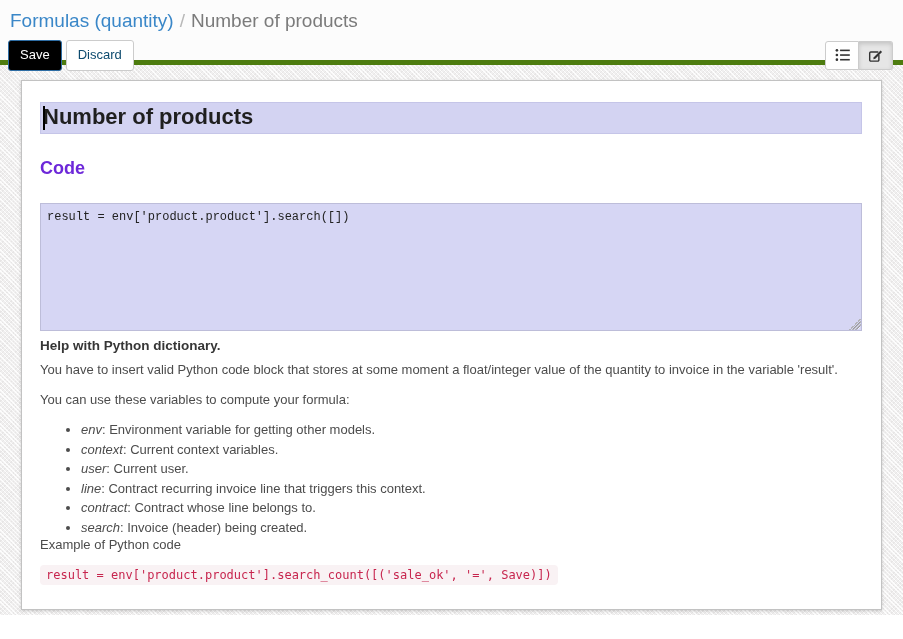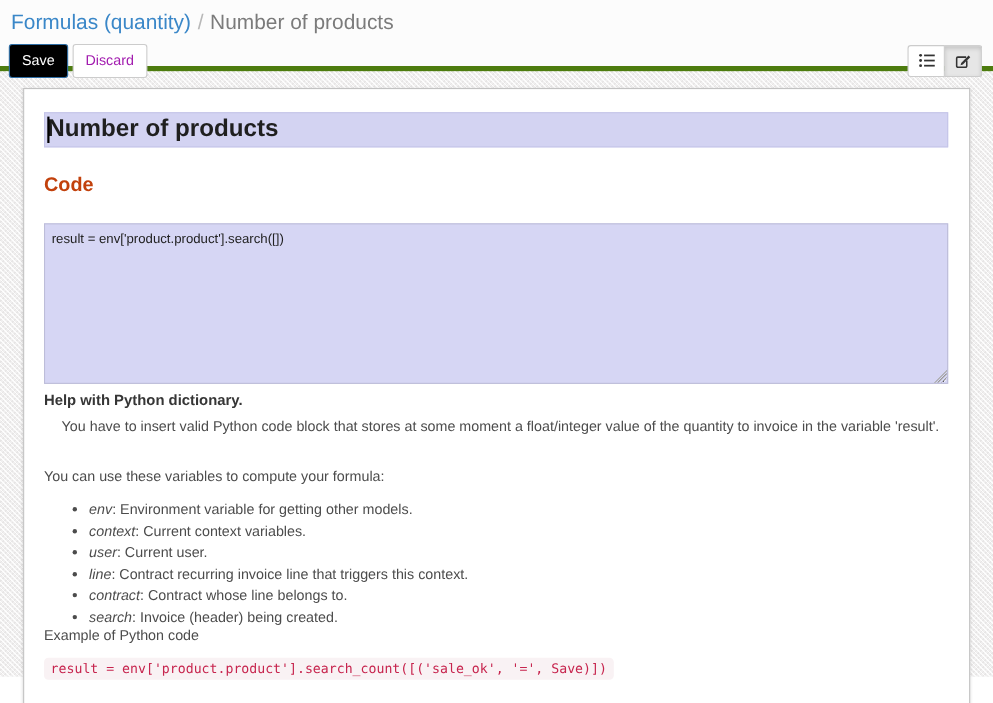--- a/index.html
+++ b/index.html
@@ -29,21 +29,21 @@
 
   .button-bar { display: flex; align-items: center; }
   .btn {
     display: inline-block;
     font-size: 13px;
     line-height: 1.45;
     padding: 5px 11px;
     border: 1px solid #ccc;
     border-radius: 3px;
     background: #fff;
-    color: #a21caf;
+    color: #0c4a6e;
     cursor: pointer;
     font-family: inherit;
   }
   .btn-primary {
     background: #000000;
     border-color: #2e6da4;
     color: #fff;
     margin-right: 4px;
   }
   .spacer { flex: 1; }
@@ -102,44 +102,44 @@
     position: absolute;
     left: 3px; top: 4px;
     width: 2px; height: 24px;
     background: #000;
   }
 
   .group-title {
     margin-top: 24px;
     font-size: 18px;
     font-weight: bold;
-    color: #c2410c;
+    color: #6d28d9;
   }
 
   .code-textarea {
     display: block;
     margin-top: 24px;
     width: 100%;
-    height: 146px;
+    height: 128px;
     background: #d6d6f4;
     border: 1px solid #bdbdd9;
-    font-family: Liberation Sans, sans-serif;
+    font-family: Liberation Mono, monospace;
     font-size: 12px;
     color: #222;
     padding: 5px 6px;
     resize: vertical;
     outline: none;
     line-height: 1.35;
   }
 
   
   .help-block { margin-top: 7px; color: #4c4c4c; }
   .help-heading { font-size: 13.5px; font-weight: bold; color: #363636; }
-  .help-p { margin-top: 8px; font-size: 13px; line-height: 1.4; margin-left: 16px; }
-  .help-p2 { margin-top: 28px; font-size: 13px; }
+  .help-p { margin-top: 8px; font-size: 13px; line-height: 1.4; }
+  .help-p2 { margin-top: 13px; font-size: 13px; }
   .var-list { margin-top: 13px; padding-left: 41px; list-style: disc; }
   .var-list li { line-height: 19.5px; font-size: 13px; }
   .var-name { font-style: italic; }
   .example-label { margin-top: 0; font-size: 13px; }
   .code-pill {
     display: inline-block;
     margin-top: 13px;
     font-family: "DejaVu Sans Mono", "Liberation Mono", monospace;
     font-size: 12px;
     color: #c7254e;

